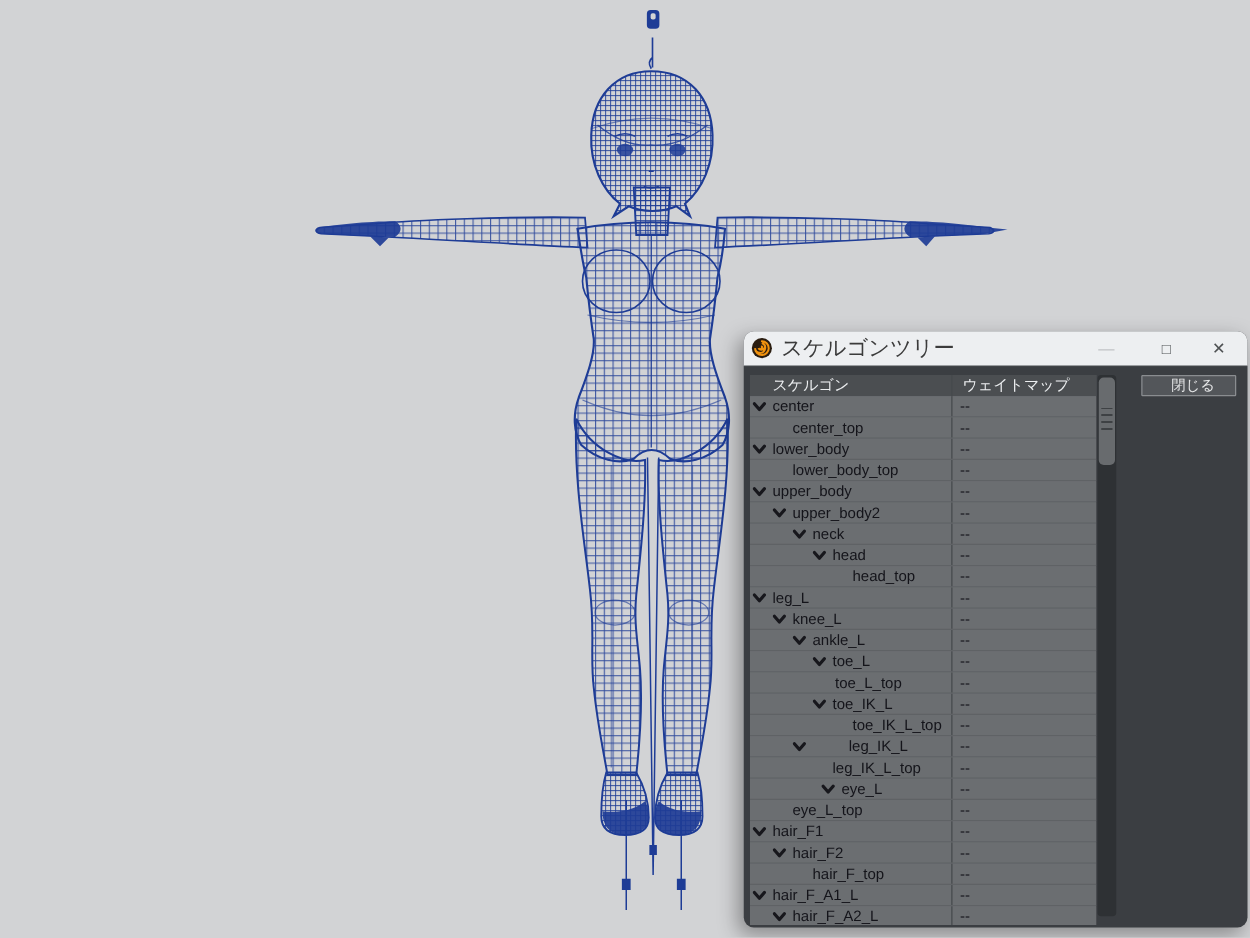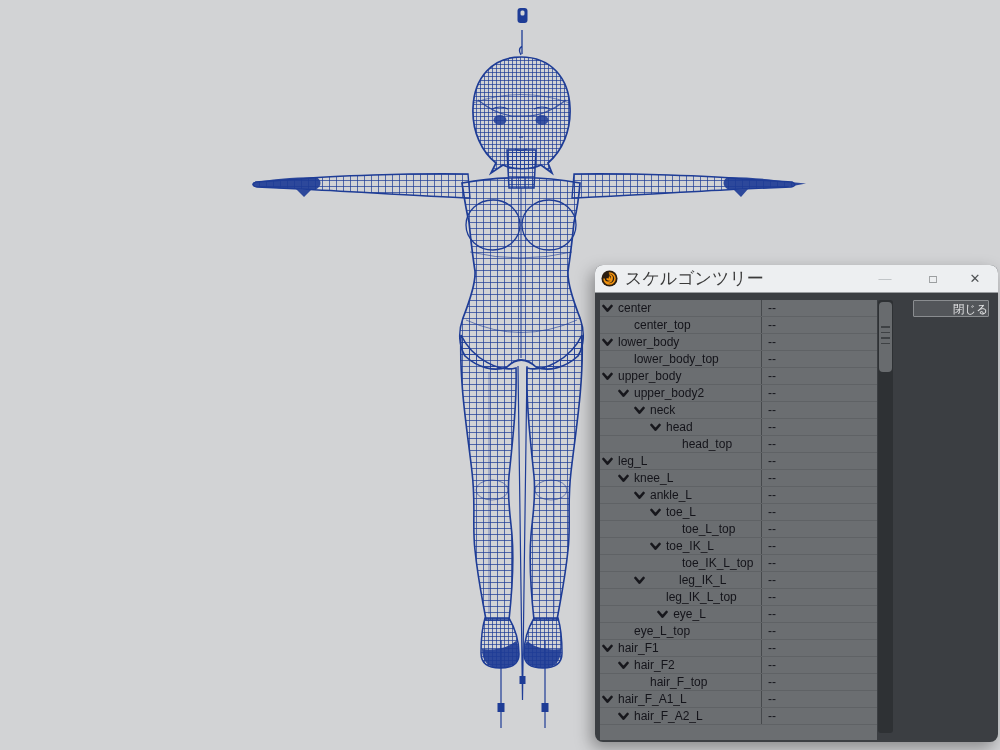--- a/index.html
+++ b/index.html
@@ -49,21 +49,21 @@
 
   .scrollbar{position:absolute;left:283px;top:7px;width:15px;height:433px;
     background:var(--scroll-track);border-radius:3px;}
   .scroll-thumb{position:absolute;left:1px;top:2px;width:13px;height:70px;
     background:var(--scroll-thumb);border-radius:4px;}
   .scroll-grip{position:absolute;left:2px;top:24px;width:9px;height:22px;
     background:repeating-linear-gradient(to bottom,var(--scroll-grip) 0 1.5px,transparent 1.5px 5.5px);}
 
   .close-btn{position:absolute;left:318px;top:7px;width:76px;height:17px;
     background:var(--button-bg);border:1px solid var(--button-border);
-    color:var(--button-text);font-size:11.5px;text-align:right;padding-left:7px;
+    color:var(--button-text);font-size:11.5px;text-align:center;padding-left:7px;
     line-height:14px;font-family:inherit;border-radius:1px;}
 </style>
 </head>
 <body>
 
 <div class="viewport">
   <svg width="1000" height="750" viewBox="0 0 1000 750">
     <defs>
       <pattern id="meshS" width="4" height="4" patternUnits="userSpaceOnUse">
         <path d="M0 .5 H4 M.5 0 V4" style="stroke:var(--wireframe,#1e3c96)" stroke-width="0.75" fill="none" opacity="0.95"></path>
@@ -175,20 +175,24 @@
       <path d="M9 3.2 A5.8 5.8 0 1 1 3.2 9 A4.3 4.3 0 1 0 9 4.7 A2.9 2.9 0 1 1 6.1 9 A1.5 1.5 0 1 0 9 7.6" fill="none" stroke="#f0920f" stroke-width="1.7" stroke-linecap="round"></path>
     </svg>
     <span class="title-text">スケルゴンツリー</span>
     <span class="winbtn min">—</span>
     <span class="winbtn max">□</span>
     <span class="winbtn close">✕</span>
   </div>
 
   <div class="dlg-body">
     <div class="tree">
+      <div class="tree-head">
+        <div class="h-name">スケルゴン</div>
+        <div class="h-weight">ウェイトマップ</div>
+      </div>
       <div id="tree-rows">
           <div class="tree-row">
             <div class="cell-name" style="padding-left: 2px;">
               <span class="arrow">
                 <svg width="11" height="9" viewBox="0 0 11 9">
                   <path d="M1.5 2 L5.5 6.6 L9.5 2" fill="none" stroke="#17171c" stroke-width="2.6" stroke-linecap="round" stroke-linejoin="round"></path>
                 </svg>
               </span>
               <span>center</span>
             </div>
@@ -308,21 +312,21 @@
               <span class="arrow">
                 <svg width="11" height="9" viewBox="0 0 11 9">
                   <path d="M1.5 2 L5.5 6.6 L9.5 2" fill="none" stroke="#17171c" stroke-width="2.6" stroke-linecap="round" stroke-linejoin="round"></path>
                 </svg>
               </span>
               <span>toe_L</span>
             </div>
             <div class="cell-weight">--</div>
           </div>
           <div class="tree-row">
-            <div class="cell-name" style="padding-left: 66px;">
+            <div class="cell-name" style="padding-left: 52px;">
               <span class="arrow"></span>
               <span>toe_L_top</span>
             </div>
             <div class="cell-weight">--</div>
           </div>
           <div class="tree-row">
             <div class="cell-name" style="padding-left: 50px;">
               <span class="arrow">
                 <svg width="11" height="9" viewBox="0 0 11 9">
                   <path d="M1.5 2 L5.5 6.6 L9.5 2" fill="none" stroke="#17171c" stroke-width="2.6" stroke-linecap="round" stroke-linejoin="round"></path>

